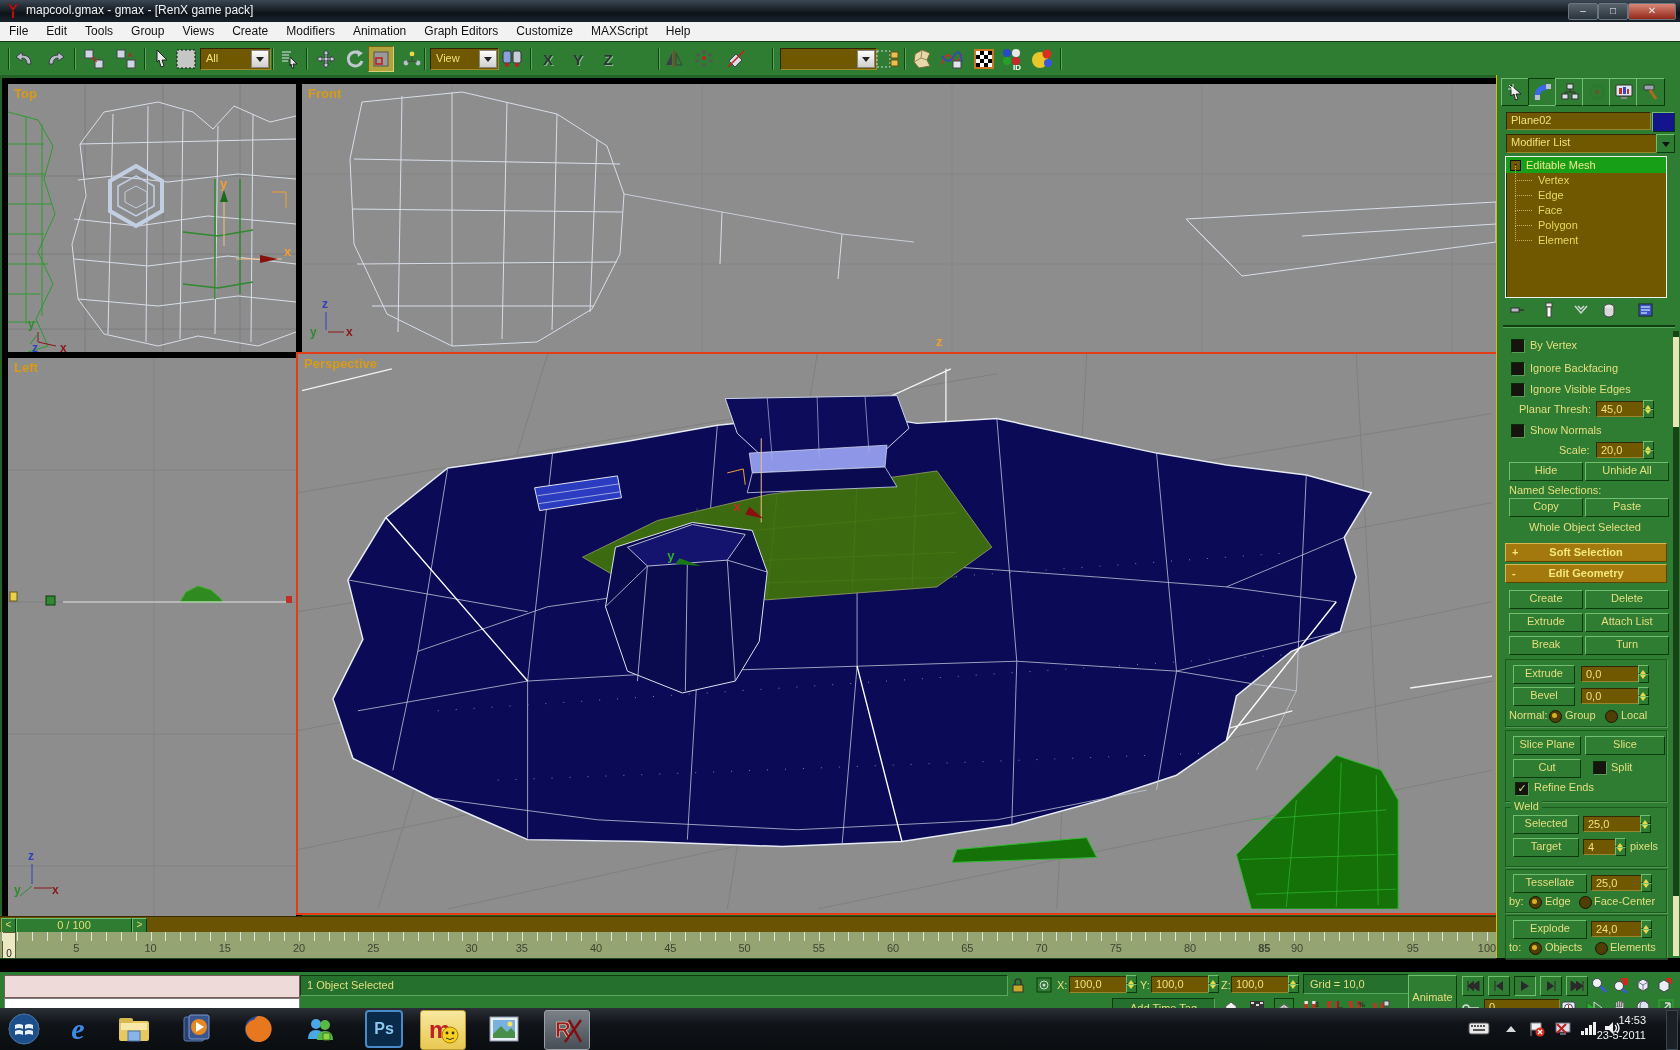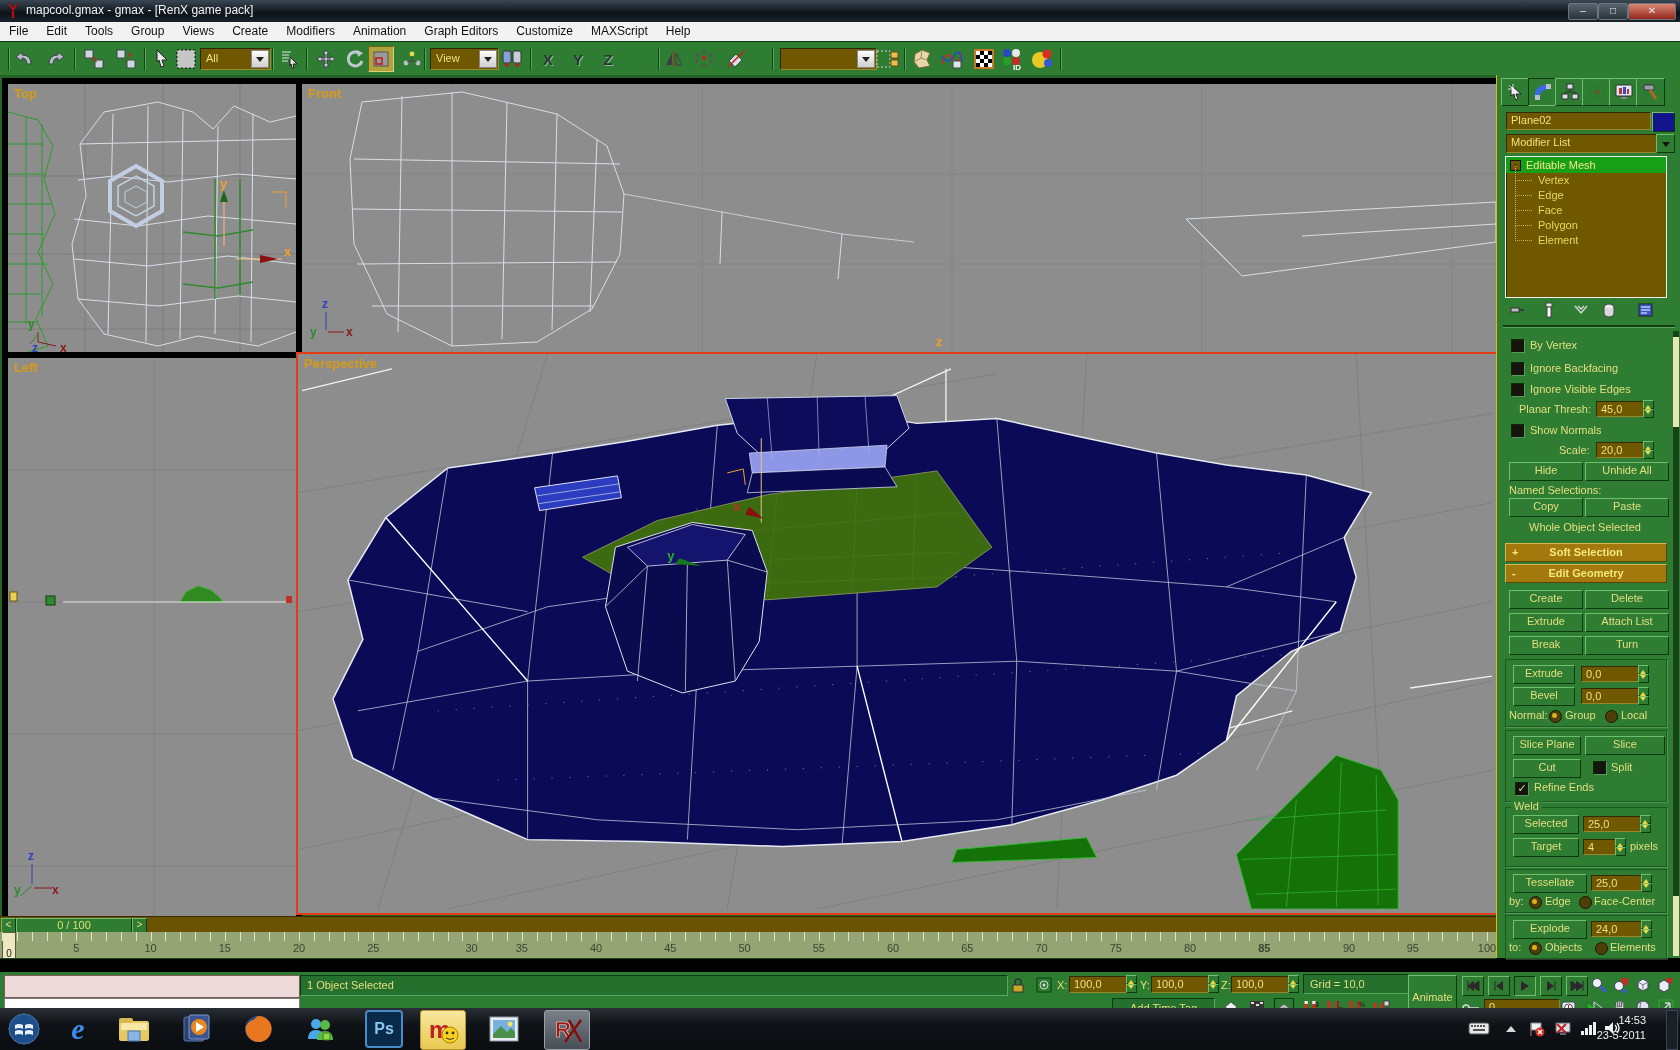--- a/index.html
+++ b/index.html
@@ -594,21 +594,21 @@
     <span class="tick-num" style="left: 596px;">40</span>
     <span class="tick-num" style="left: 670.25px;">45</span>
     <span class="tick-num" style="left: 744.5px;">50</span>
     <span class="tick-num" style="left: 818.75px;">55</span>
     <span class="tick-num" style="left: 893px;">60</span>
     <span class="tick-num" style="left: 967.25px;">65</span>
     <span class="tick-num" style="left: 1041.5px;">70</span>
     <span class="tick-num" style="left: 1115.75px;">75</span>
     <span class="tick-num" style="left: 1190px;">80</span>
     <span class="tick-num" style="left: 1264.25px; font-weight: bold;">85</span>
-    <span class="tick-num" style="left: 1349px;">90</span>
+    <span class="tick-num" style="left: 1297px;">90</span>
     <span class="tick-num" style="left: 1412.75px;">95</span>
     <span class="tick-num" style="left: 1487px;">100</span>
   </div>
 
 <div class="abs" id="statusbar">
   <div class="abs" style="left:4px;top:3px;width:294px;height:21px;background:#efdada;border:1px solid #7a5a5a"></div>
   <div class="abs" style="left:4px;top:26px;width:294px;height:20px;background:#ffffff;border:1px solid #7a7a7a"></div>
   <div class="abs sunken" style="left:300px;top:3px;width:700px;height:19px"><span>1 Object Selected</span></div>
   <div class="sbicon" style="left:1009px;top:4px">
     <svg width="14" height="15">

